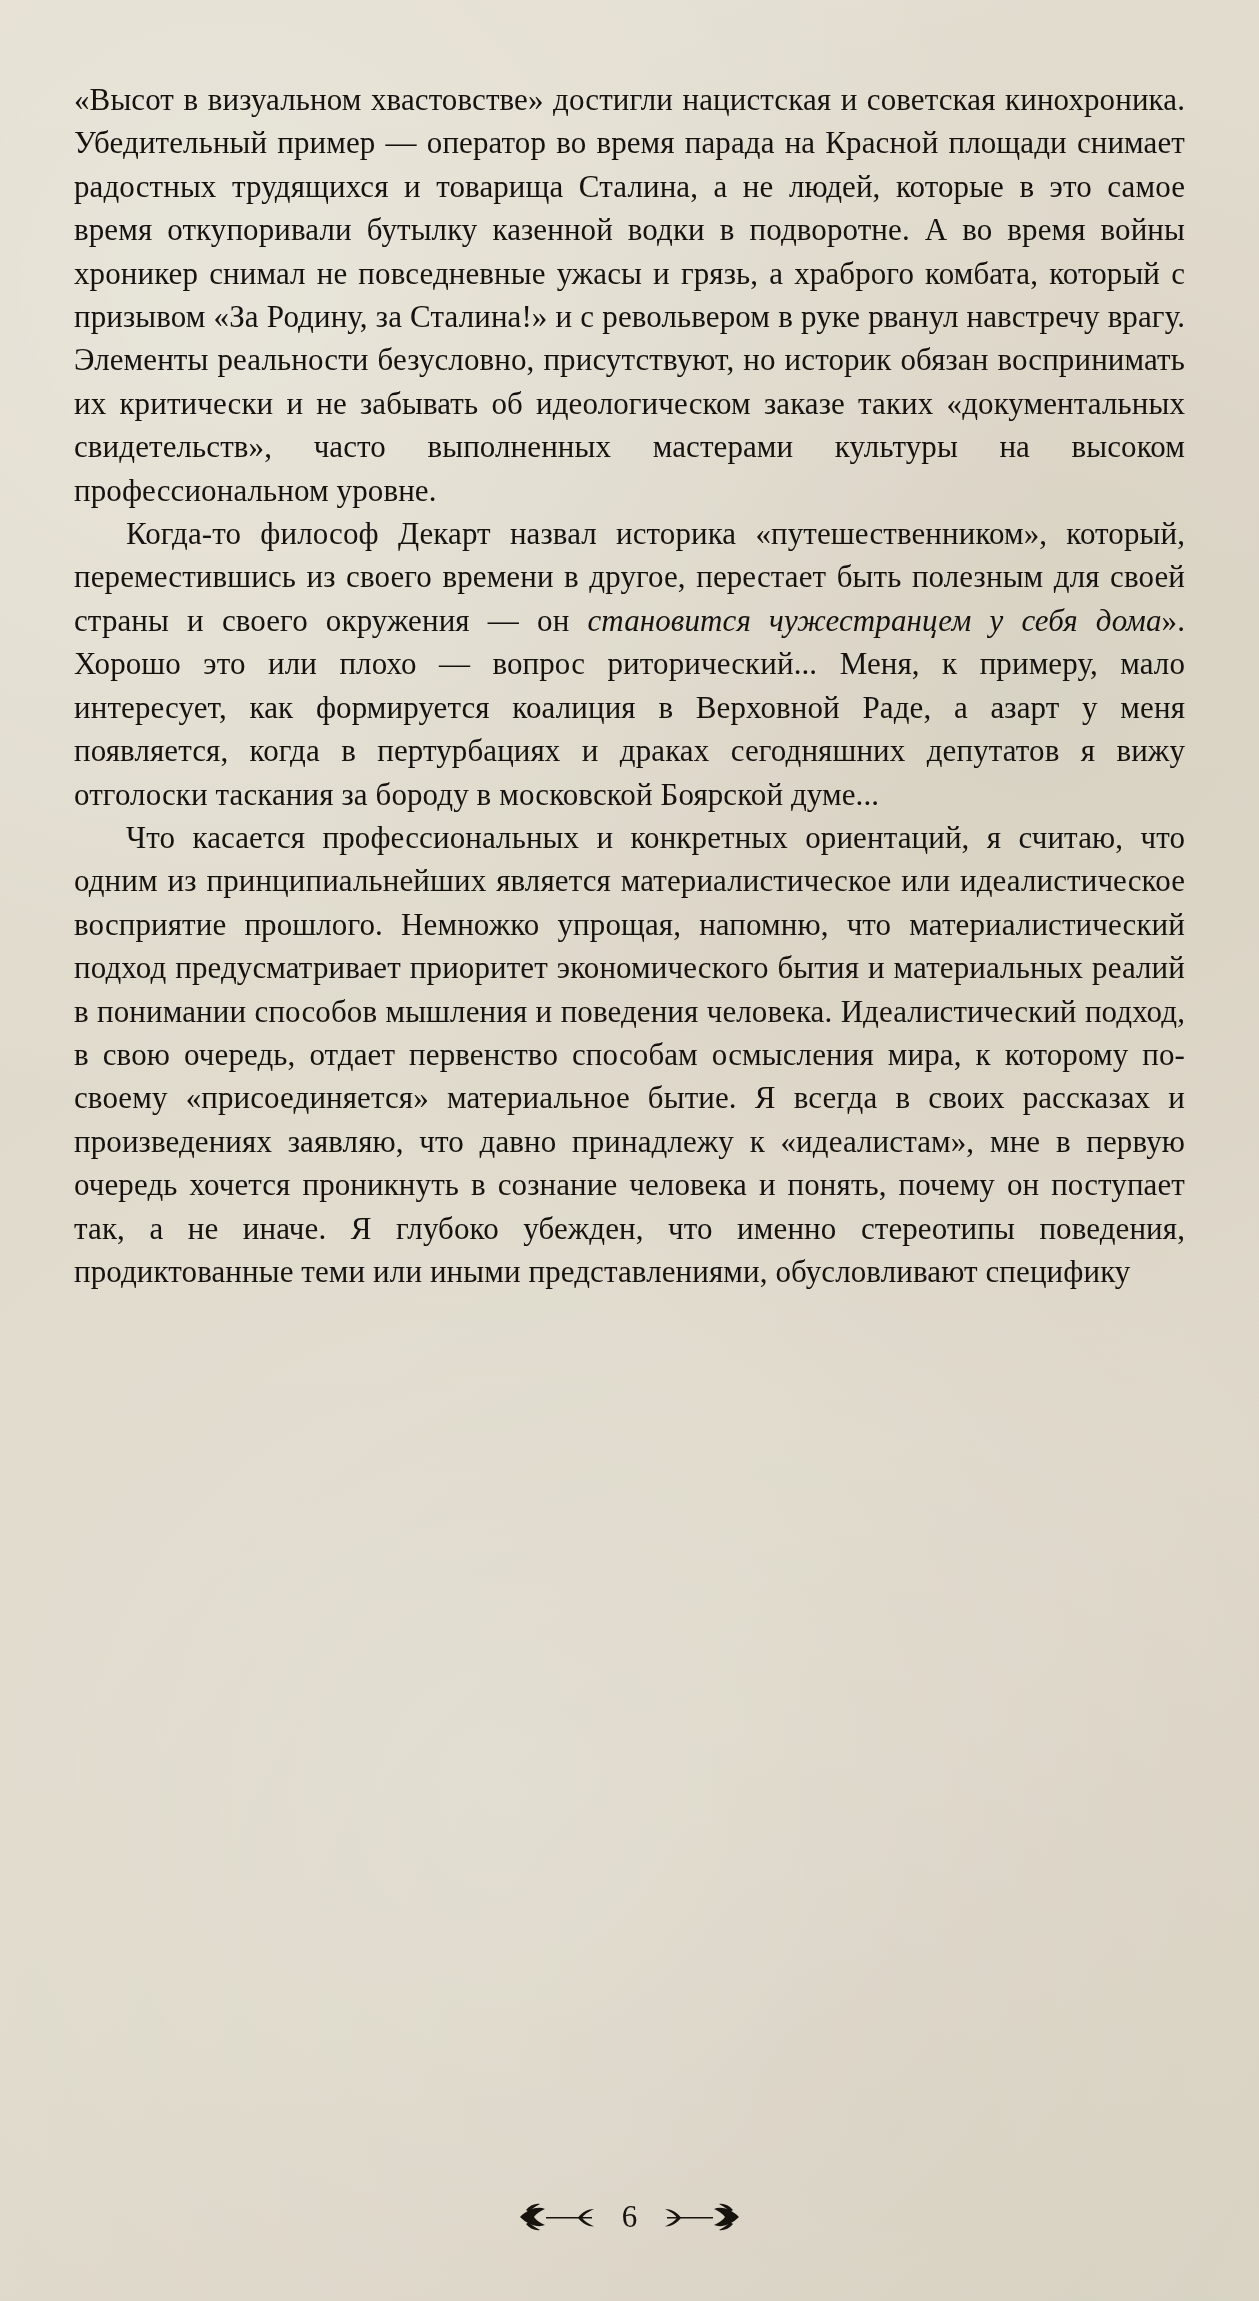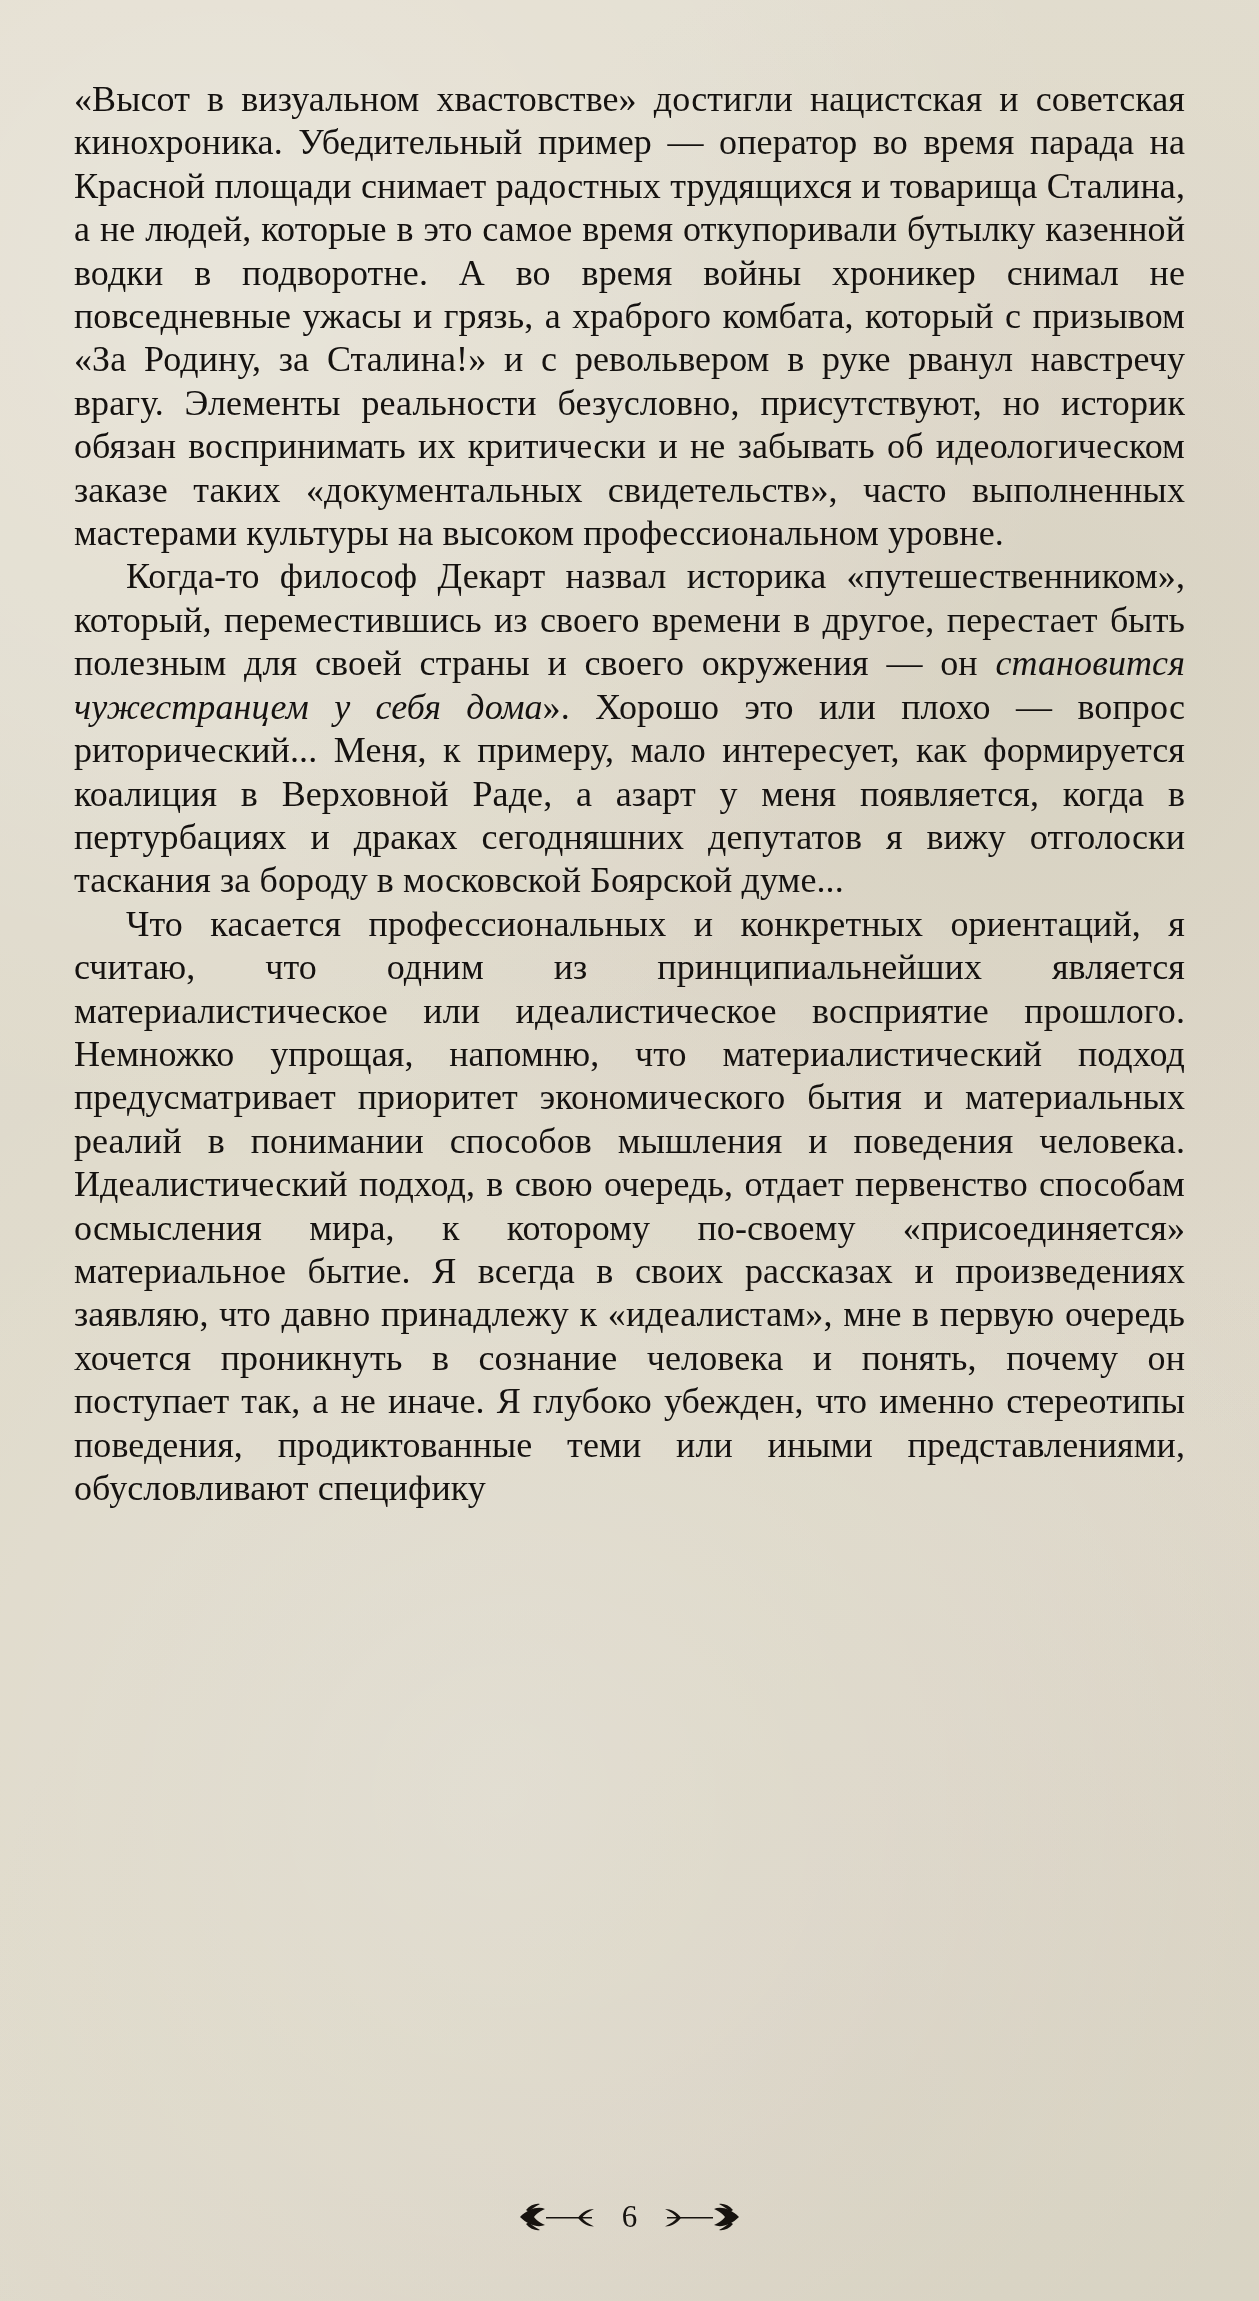--- a/index.html
+++ b/index.html
@@ -29,21 +29,21 @@
     mix-blend-mode: multiply;
     opacity: 0.9;
   }
   .page {
     position: absolute;
     inset: 0;
     padding: 78px 74px 0 74px;
     box-sizing: border-box;
   }
   .body-text {
-    font-size: 36px;
+    font-size: 31px;
     line-height: 43.4px;
     text-align: justify;
     text-justify: inter-word;
     letter-spacing: 0.1px;
     color: #151210;
     position: relative;
     z-index: 2;
   }
   .body-text p {
     margin: 0;

